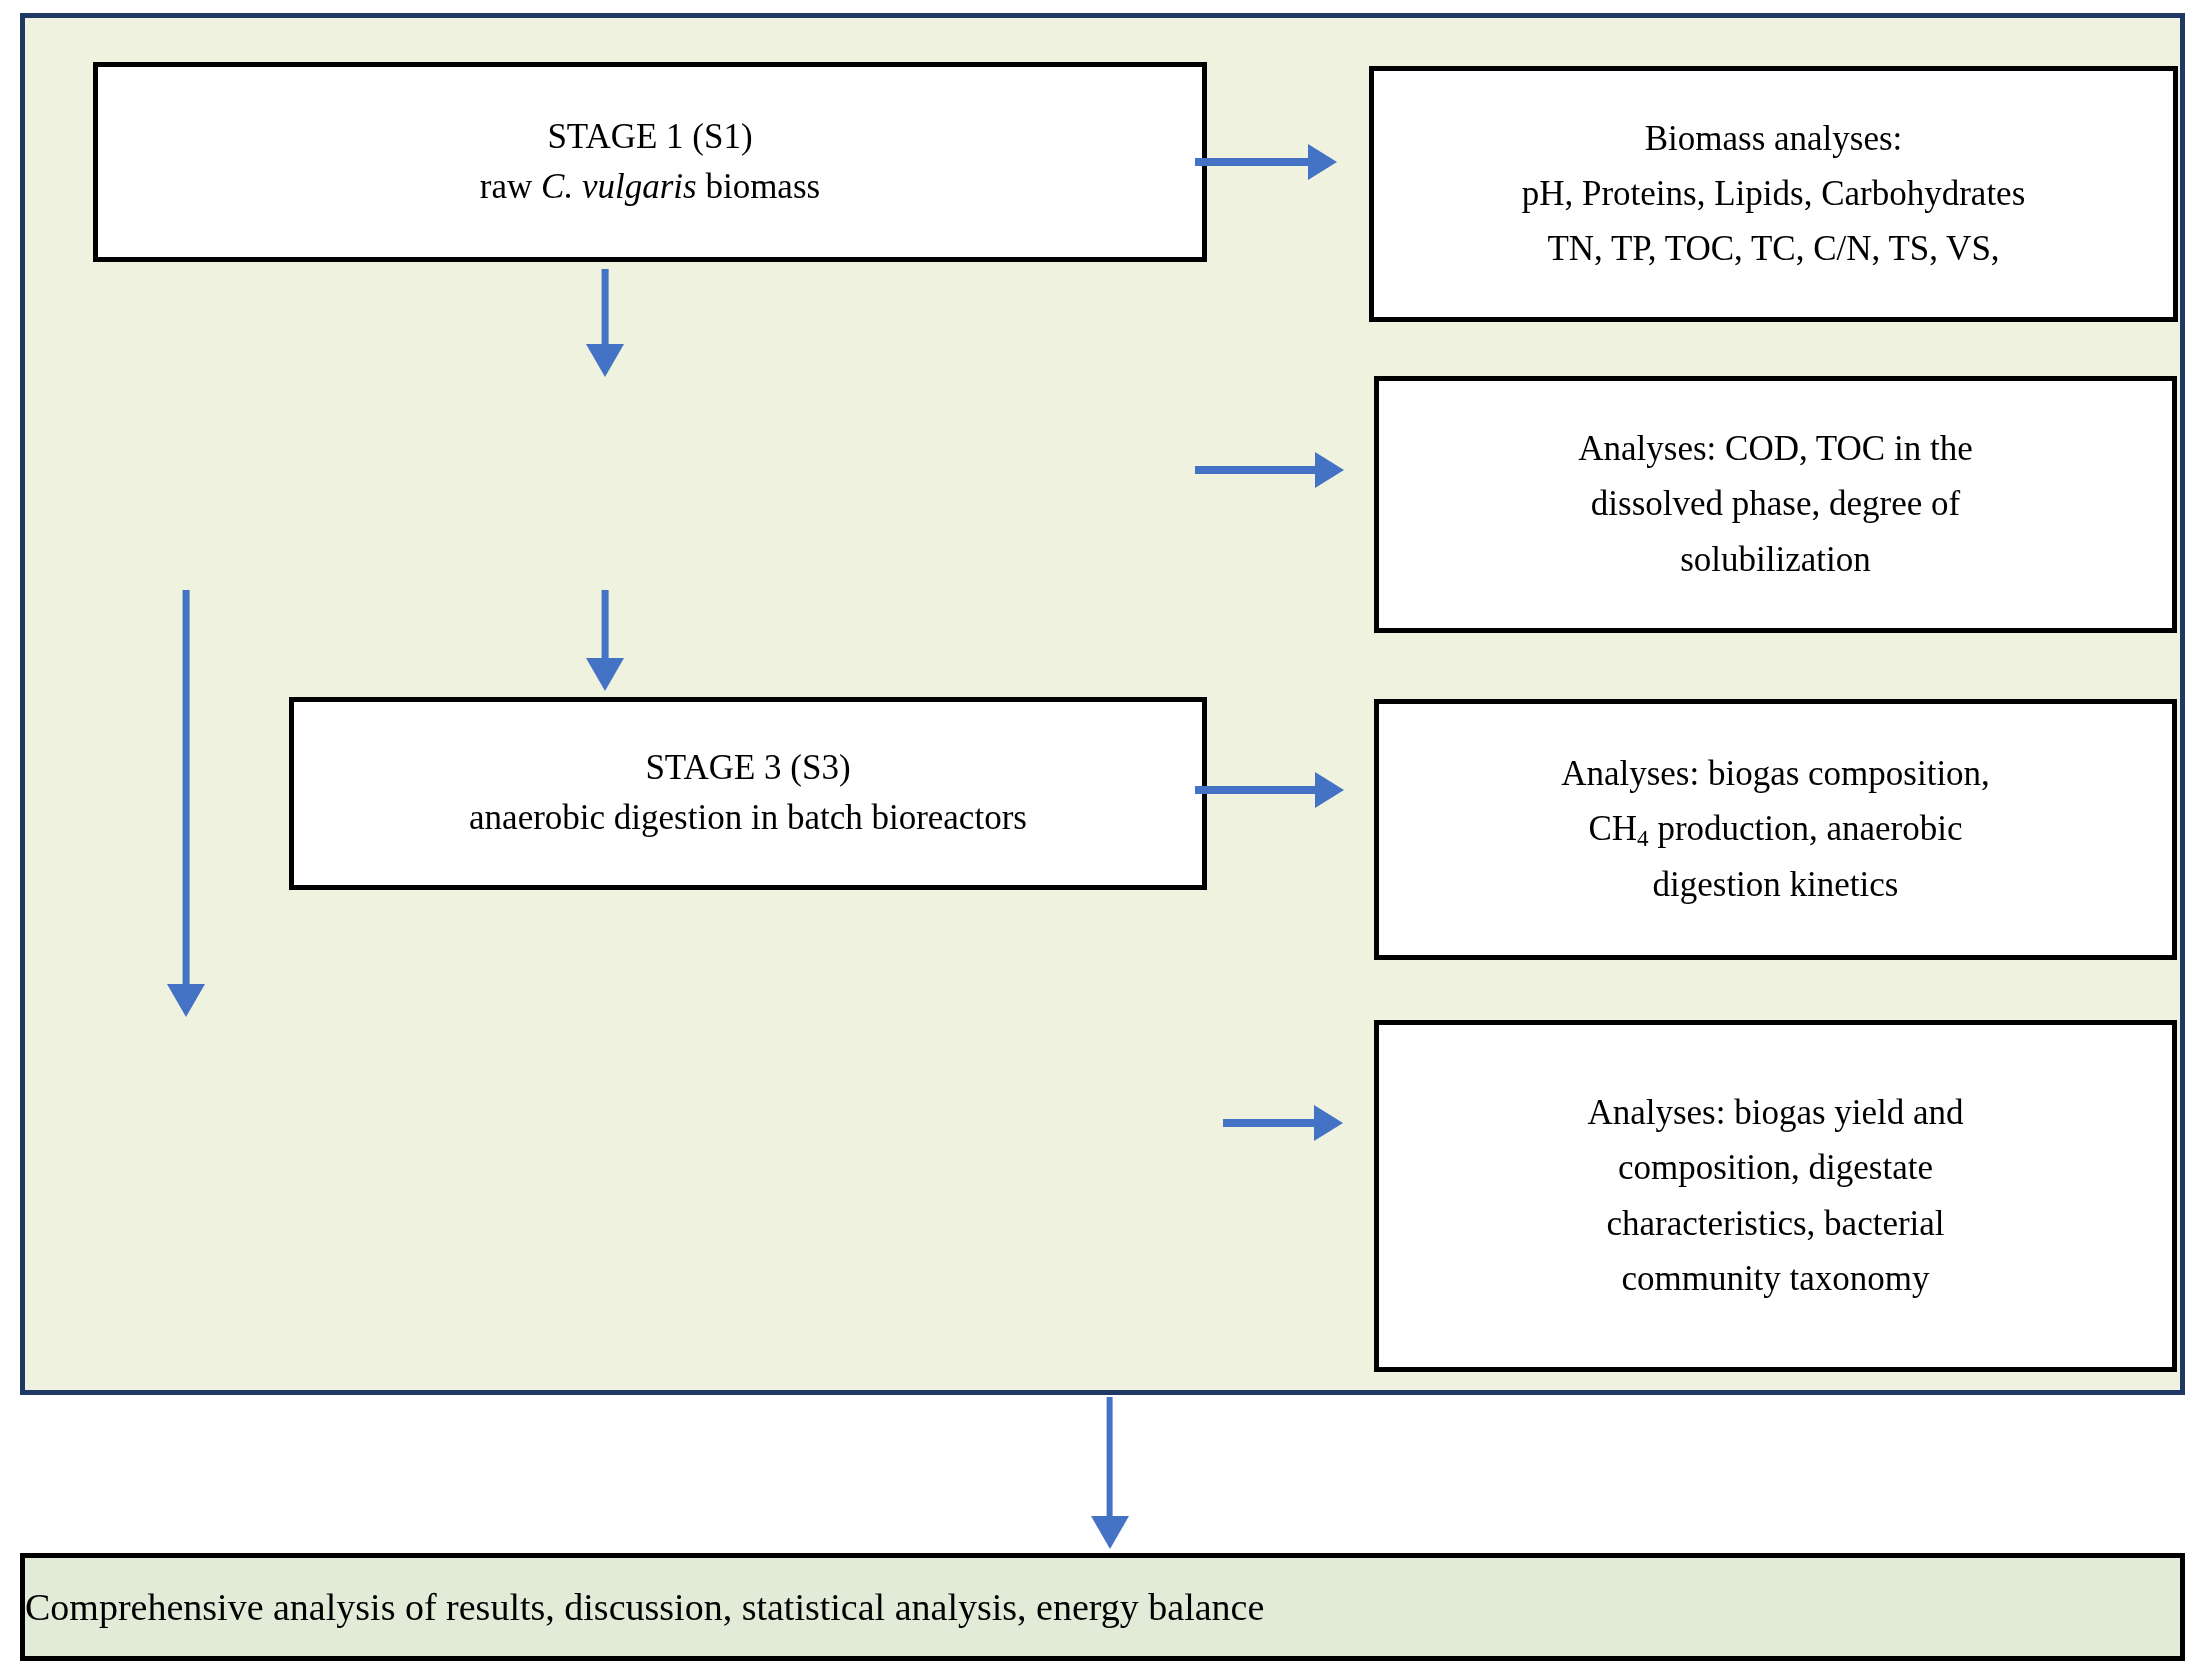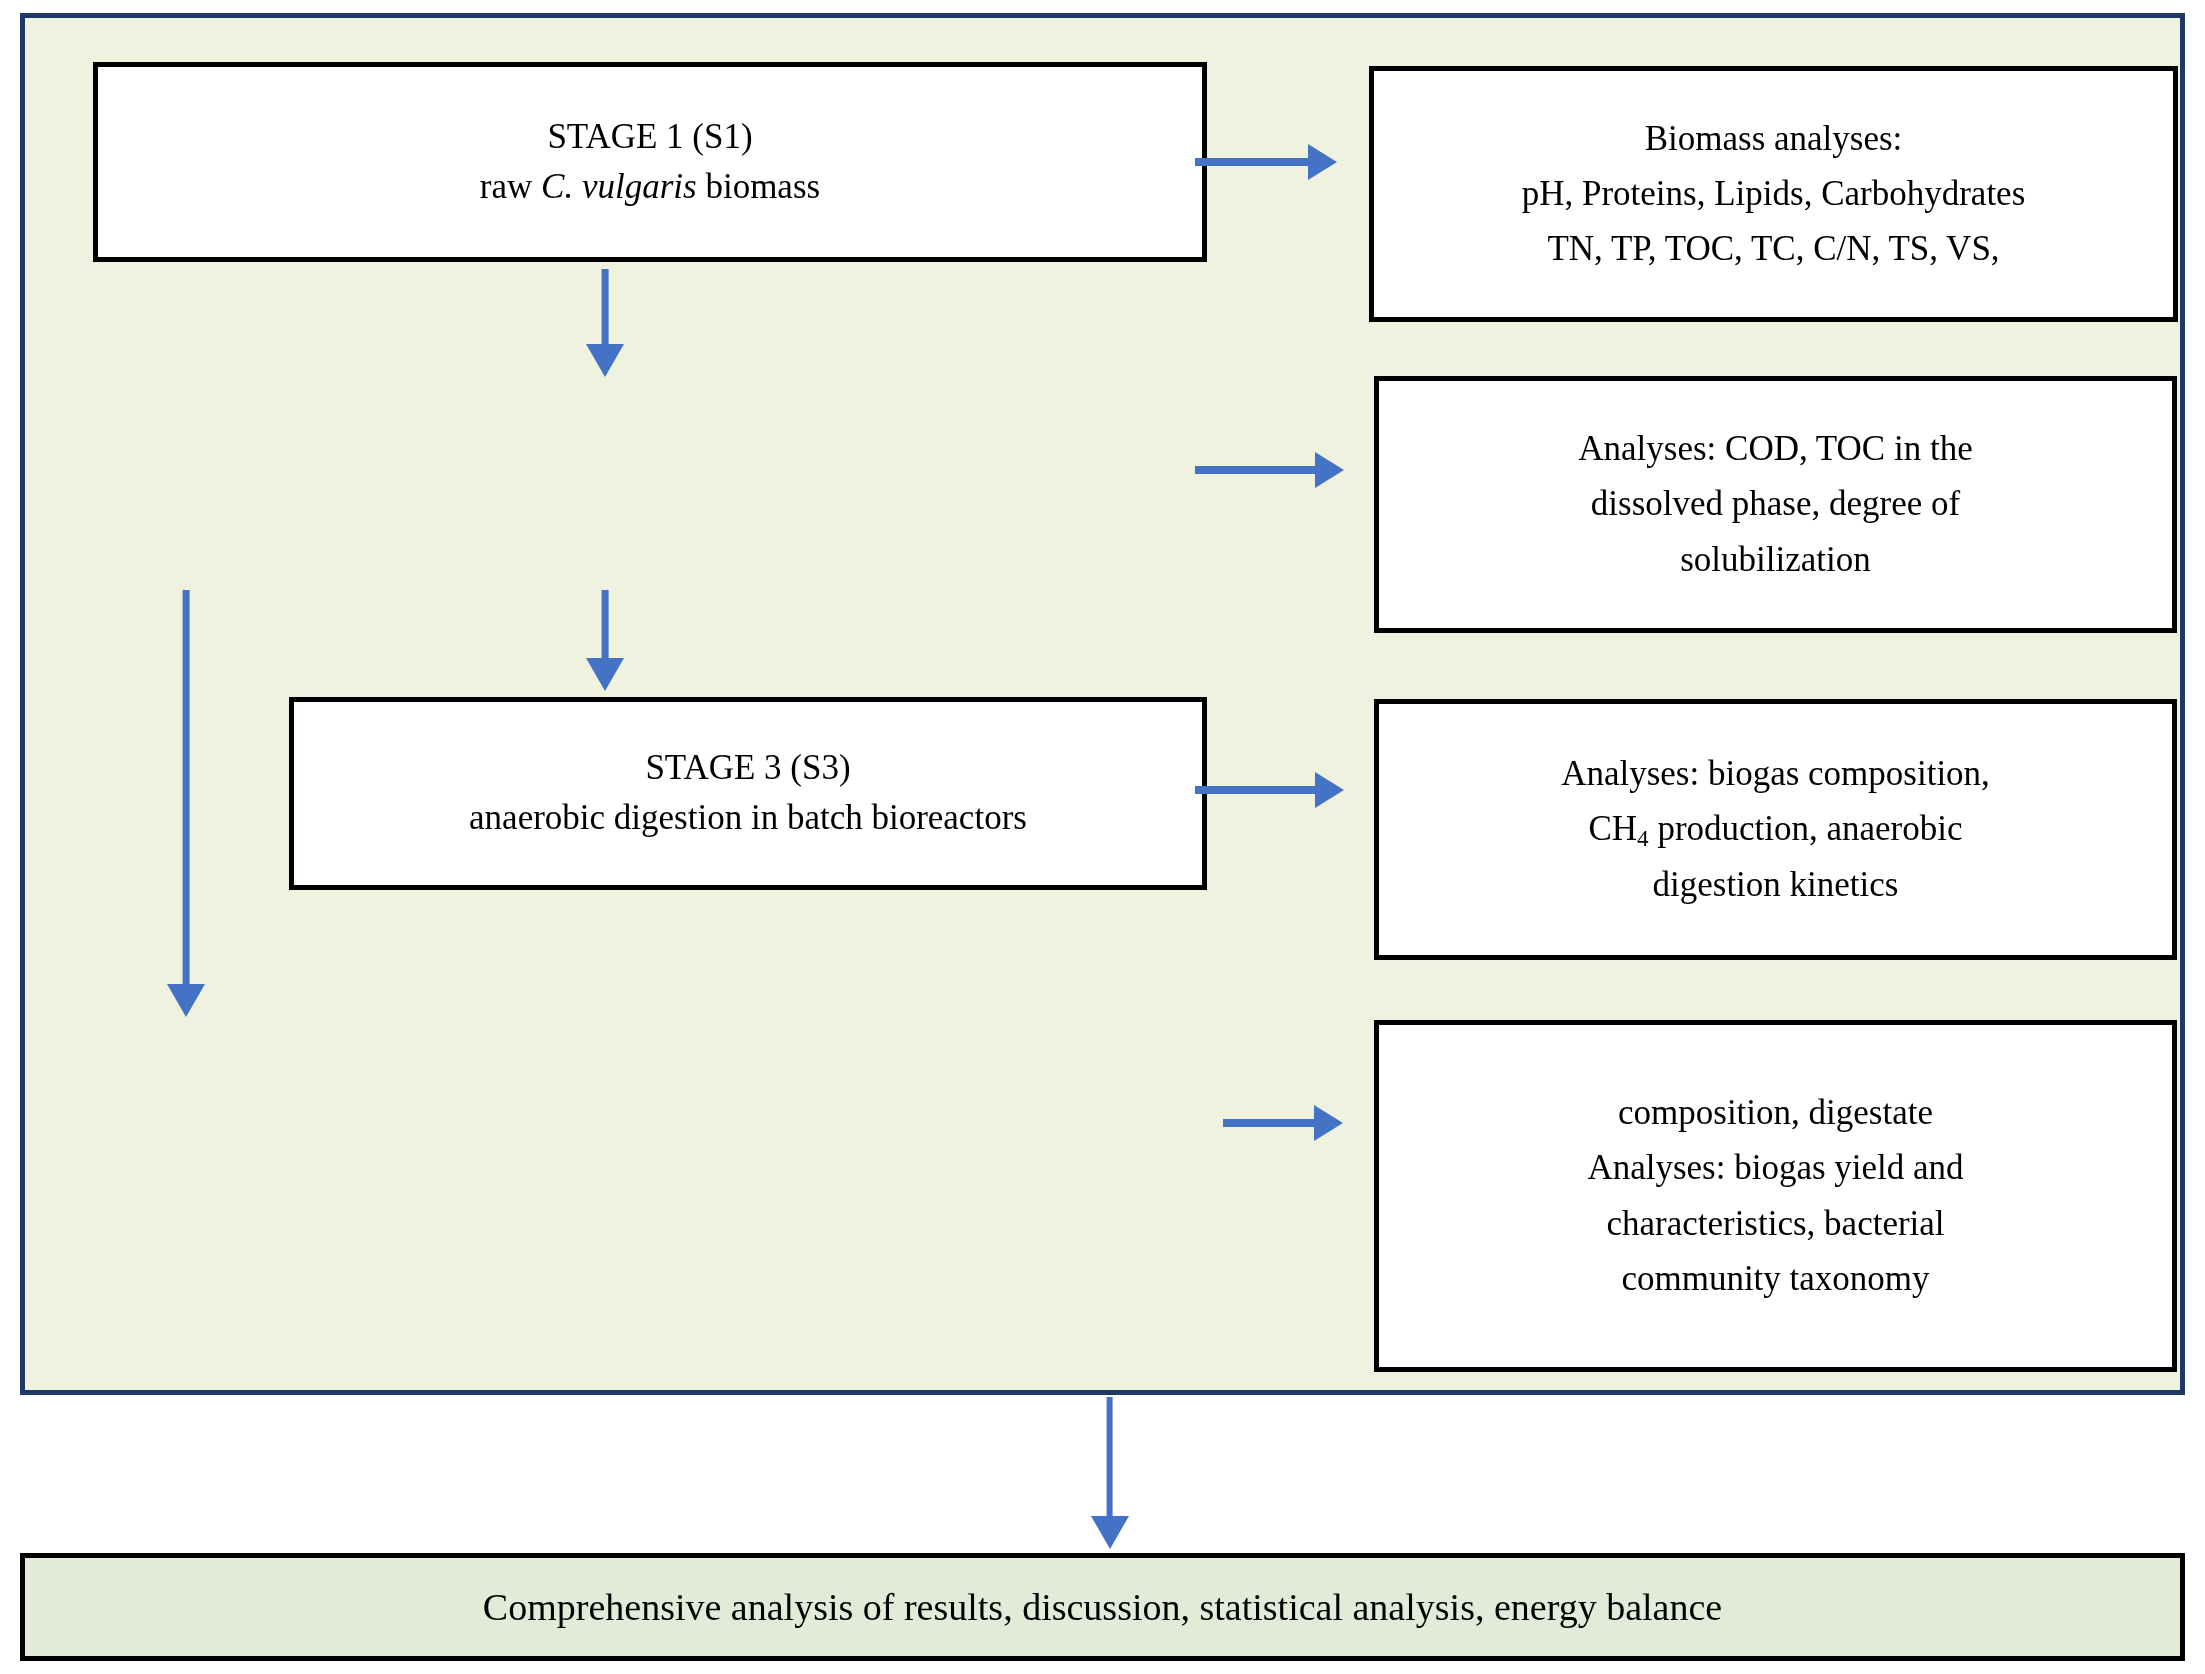--- a/index.html
+++ b/index.html
@@ -73,21 +73,21 @@
     position: absolute;
     left: 20px;
     top: 1553px;
     width: 2165px;
     height: 108px;
     box-sizing: border-box;
     border: 5.7px solid #000000;
     background: #E2EBD8;
     display: flex;
     align-items: center;
-    justify-content: center;
+    justify-content: flex-start;
     text-align: center;
     font-size: 38px;
   }
 
   
   .arrow { position: absolute; }
 
   .arrow-v .shaft {
     position: absolute;
     left: 50%;
@@ -181,22 +181,22 @@
     <span class="line analysis-line">solubilization</span>
   </div>
 
   <div class="box analysis-box" id="analysis3-box">
     <span class="line analysis-line">Analyses: biogas composition,</span>
     <span class="line analysis-line"><span>CH</span><sub>4</sub><span> production, anaerobic</span></span>
     <span class="line analysis-line">digestion kinetics</span>
   </div>
 
   <div class="box analysis-box" id="analysis4-box">
+    <span class="line analysis-line">Analyses: biogas yield and</span>
     <span class="line analysis-line">composition, digestate</span>
-    <span class="line analysis-line">Analyses: biogas yield and</span>
     <span class="line analysis-line">characteristics, bacterial</span>
     <span class="line analysis-line">community taxonomy</span>
   </div>
 
   <div class="arrow arrow-v" id="arrow-s1-s2">
     <span class="shaft"></span>
     <span class="head"></span>
   </div>
 
   <div class="arrow arrow-v" id="arrow-s2-s3">

